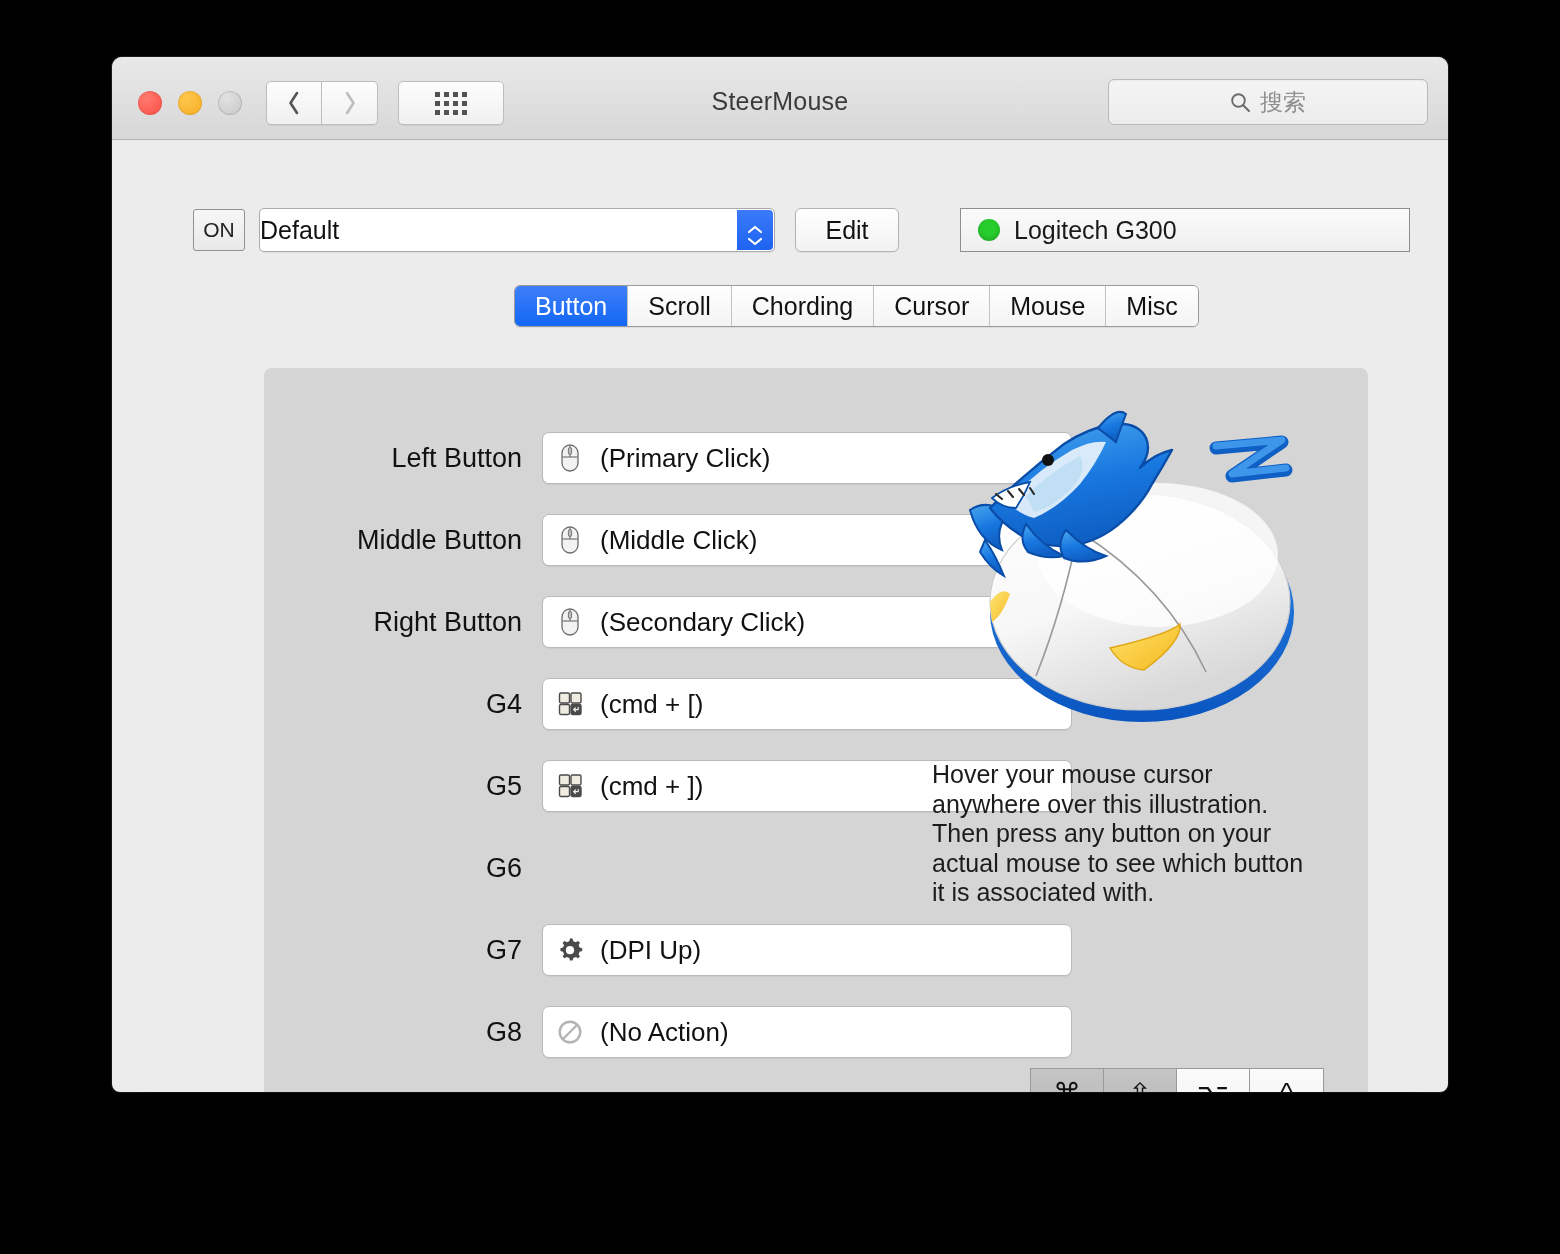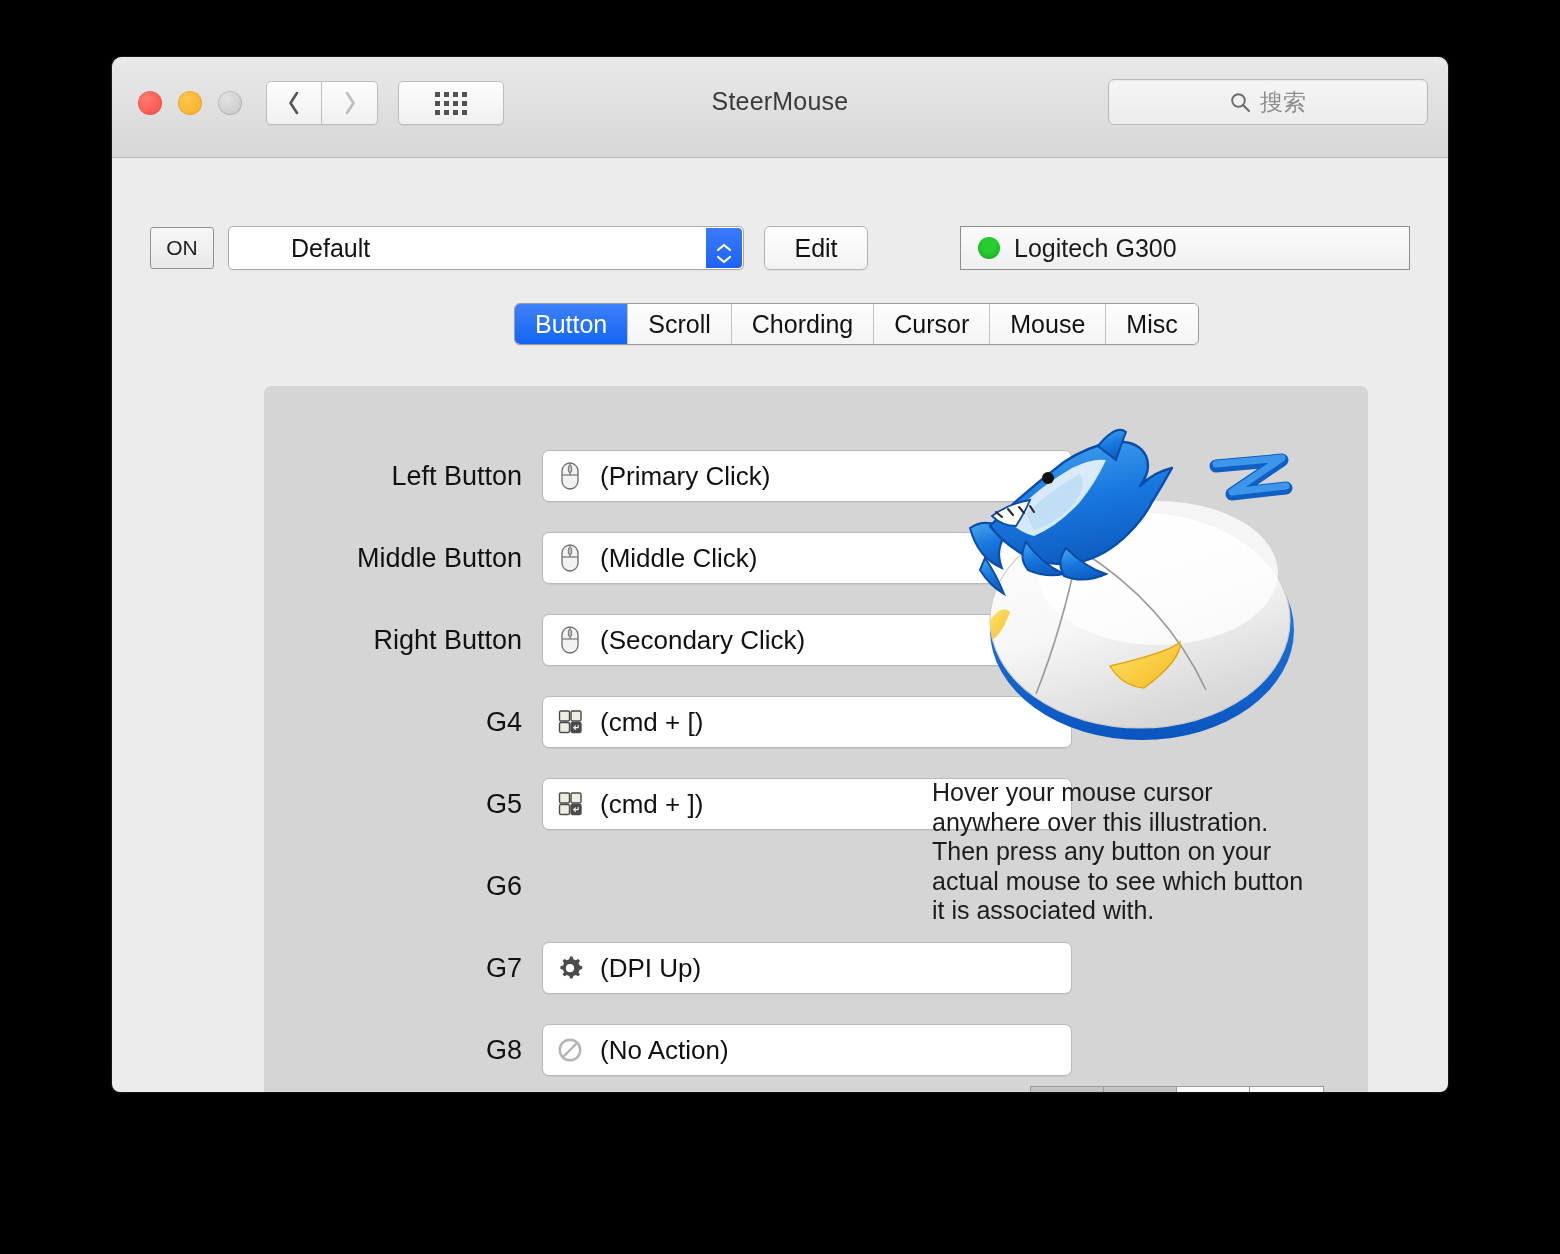--- a/index.html
+++ b/index.html
@@ -17,21 +17,21 @@
     width: 1336px; height: 1035px;
     background: #ececec;
     border-radius: 10px 10px 8px 8px;
     box-shadow: 0 22px 60px rgba(0,0,0,0.55), 0 0 0 1px rgba(255,255,255,0.12);
     overflow: hidden;
   }
 
   
   #titlebar {
     position: relative;
-    height: 101px;
+    height: 83px;
     background: linear-gradient(to bottom, #e9e9e9 0%, #d7d7d7 100%);
     border-bottom: 1px solid #b4b4b4;
   }
   .traffic {
     position: absolute; top: 34px;
     width: 24px; height: 24px; border-radius: 50%;
   }
   #tl-close  { left: 26px; background: radial-gradient(circle at 35% 30%, #ff7a70, #fb4d43); box-shadow: inset 0 0 0 1px rgba(0,0,0,.08); }
   #tl-min    { left: 66px; background: radial-gradient(circle at 35% 30%, #ffc64d, #f4ad23); box-shadow: inset 0 0 0 1px rgba(0,0,0,.08); }
   #tl-zoom   { left: 106px; background: radial-gradient(circle at 35% 30%, #e2e2e2, #c6c6c6); box-shadow: inset 0 0 0 1px rgba(0,0,0,.12); }
@@ -78,34 +78,34 @@
   #search-icon { width: 21px; height: 21px; }
   #search-icon svg { display: block; }
   #search-placeholder { font-size: 23px; color: #8d8d8d; }
 
   
   #body { position: relative; padding: 0; }
 
   
   #profile-row { position: absolute; left: 38px; top: 68px; display: flex; align-items: center; }
   #onoff-btn {
-    width: 64px; height: 42px;
+    width: 52px; height: 42px;
     background: linear-gradient(to bottom,#f7f7f7,#e9e9e9);
     border: 1px solid #919191; border-radius: 3px;
     display:flex; align-items:center; justify-content:center;
-    font-size: 21px; color: #222;
+    font-size: 21px; color: #222; margin-left: 43px;
   }
   #profile-select {
     margin-left: 14px;
     width: 516px; height: 44px;
     background: #fff; border: 1px solid #aaa; border-radius: 5px;
     display: flex; align-items: center; position: relative;
     box-shadow: 0 1px 1px rgba(0,0,0,0.05);
   }
-  #profile-value { margin-left: 62px; font-size: 25px; color: #111; }
+  #profile-value { font-size: 25px; color: #111; }
   #profile-stepper {
     position: absolute; right: 1px; top: 1px; bottom: 1px; width: 36px;
     background: linear-gradient(to bottom,#3b7bfa,#1e63f0);
     border-radius: 0 4px 4px 0;
     display: flex; flex-direction: column; align-items: center; justify-content: center; gap: 3px;
   }
   #profile-stepper span { display:block; width: 16px; height: 9px; }
   #edit-btn {
     margin-left: 20px;
     width: 104px; height: 44px;

